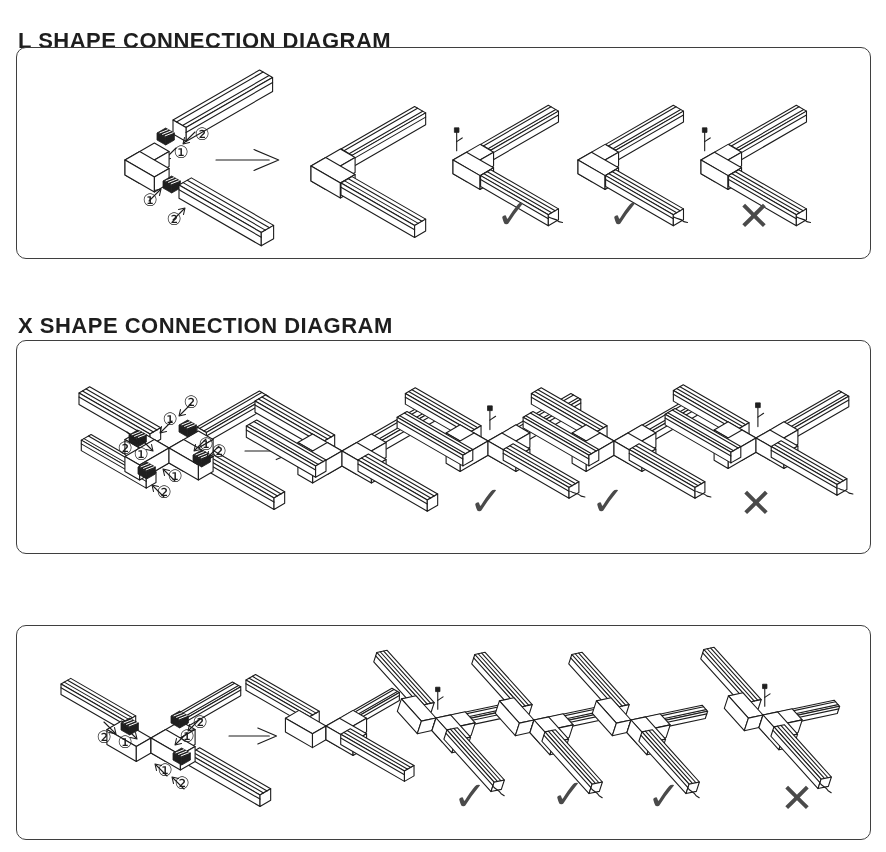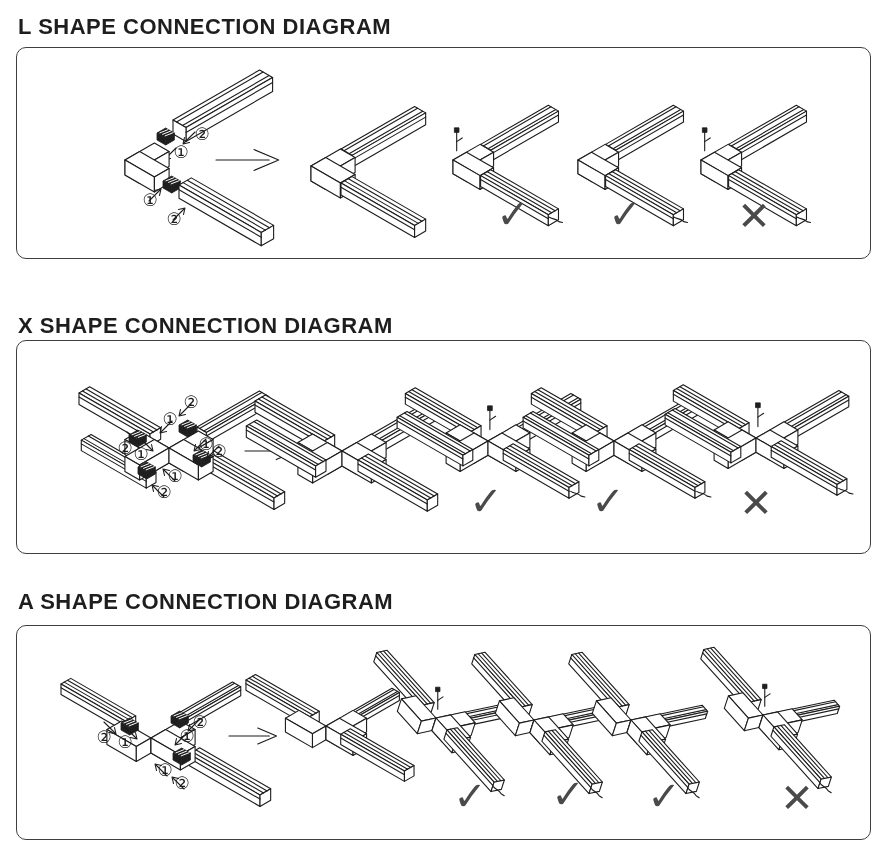--- a/index.html
+++ b/index.html
@@ -118,21 +118,21 @@
     <symbol id="Tasm">
       <use href="#railSE" transform="translate(-87,-50) scale(0.8)"></use>
       <use href="#railNE" transform="translate(18,-10) scale(0.62)"></use>
       <use href="#teec"></use>
       <use href="#railSE" transform="translate(16,9) scale(0.8)"></use>
     </symbol>
   </defs>
 </svg>
 
 <div class="sec" style="top:0;height:280px">
-  <h2 class="sec-title" style="top:14px">L SHAPE CONNECTION DIAGRAM</h2>
+  <h2 class="sec-title" style="top:28px">L SHAPE CONNECTION DIAGRAM</h2>
   <div class="box" style="top:47px;width:853px;height:210px">
     <svg viewBox="0 0 853 210" width="853" height="210">
 
       <g>
         <use href="#railNE" transform="translate(156,72)"></use>
         <use href="#clipSym" transform="translate(140,85)"></use>
         <use href="#sarrow" transform="translate(166,96)"></use>
         <text class="callout" x="185" y="92">②</text>
         <use href="#sarrow" transform="translate(147,112)"></use>
         <text class="callout" x="164" y="110">①</text>
@@ -223,21 +223,20 @@
         <use href="#Xasm"></use>
         <use href="#pinSym" transform="translate(2,-14)"></use>
         <use href="#feedSym" transform="translate(87,53)"></use>
       </g>
       <text class="mark" x="739" y="176">✕</text>
     </svg>
   </div>
 </div>
 
 <div class="sec" style="top:578px;height:274px">
-  <h2 class="sec-title" style="top:11px">A SHAPE CONNECTION DIAGRAM</h2>
   <div class="box" style="top:47px;width:853px;height:213px">
     <svg viewBox="0 0 853 213" width="853" height="213">
       <g>
         <use href="#railSE" transform="translate(44,58) scale(0.75)"></use>
         <use href="#railNE" transform="translate(160,88) scale(0.64)"></use>
         <use href="#railSE" transform="translate(172,128) scale(0.82)"></use>
         <use href="#teec" transform="translate(134,112)"></use>
         <use href="#clipSym" transform="translate(104,97)"></use>
         <use href="#clipSym" transform="translate(154,90)"></use>
         <use href="#clipSym" transform="translate(156,127)"></use>

